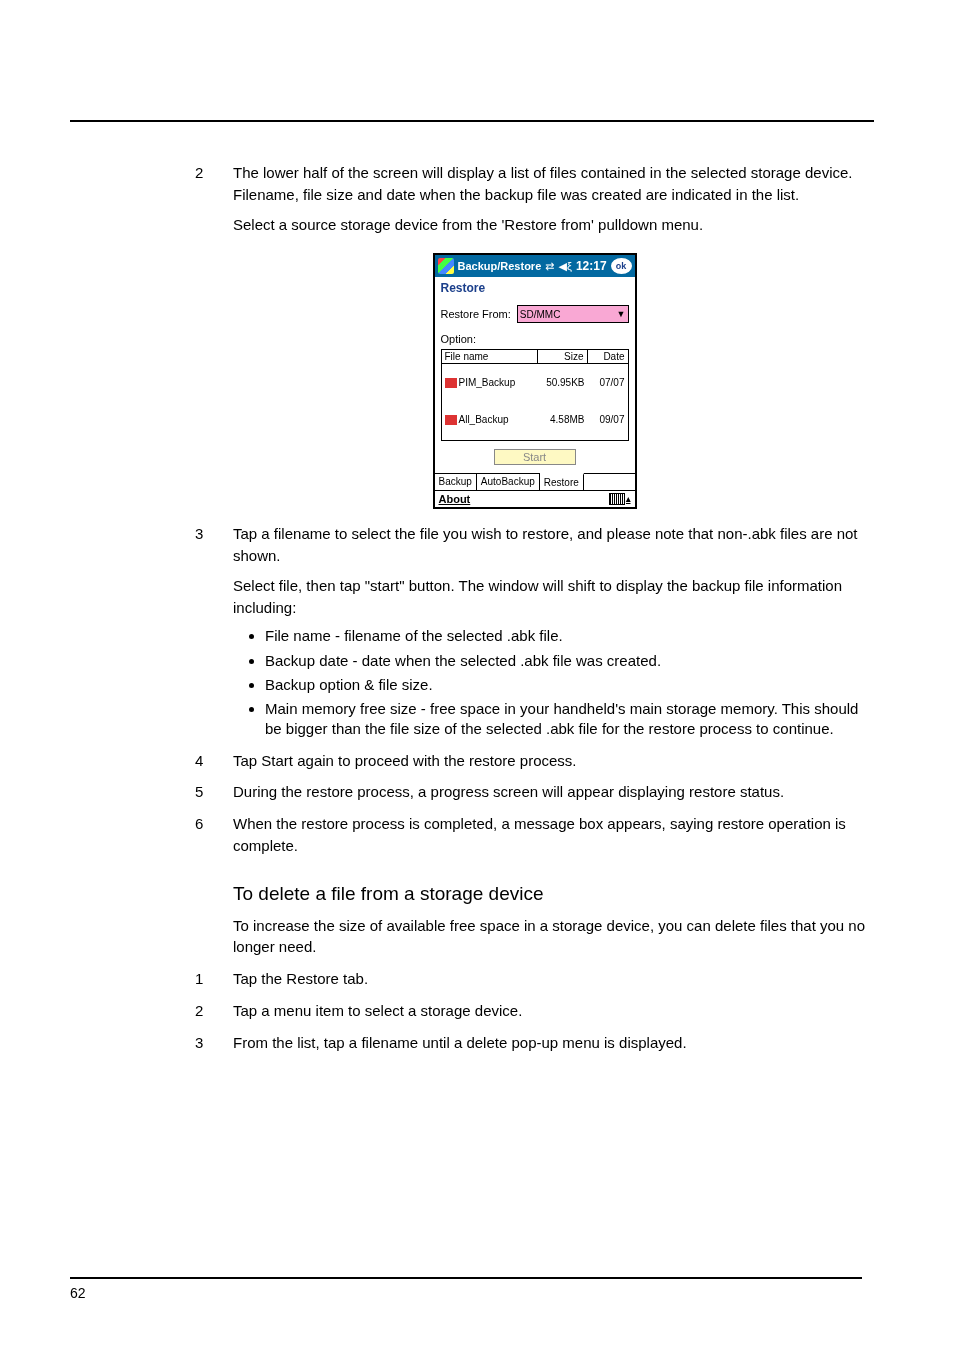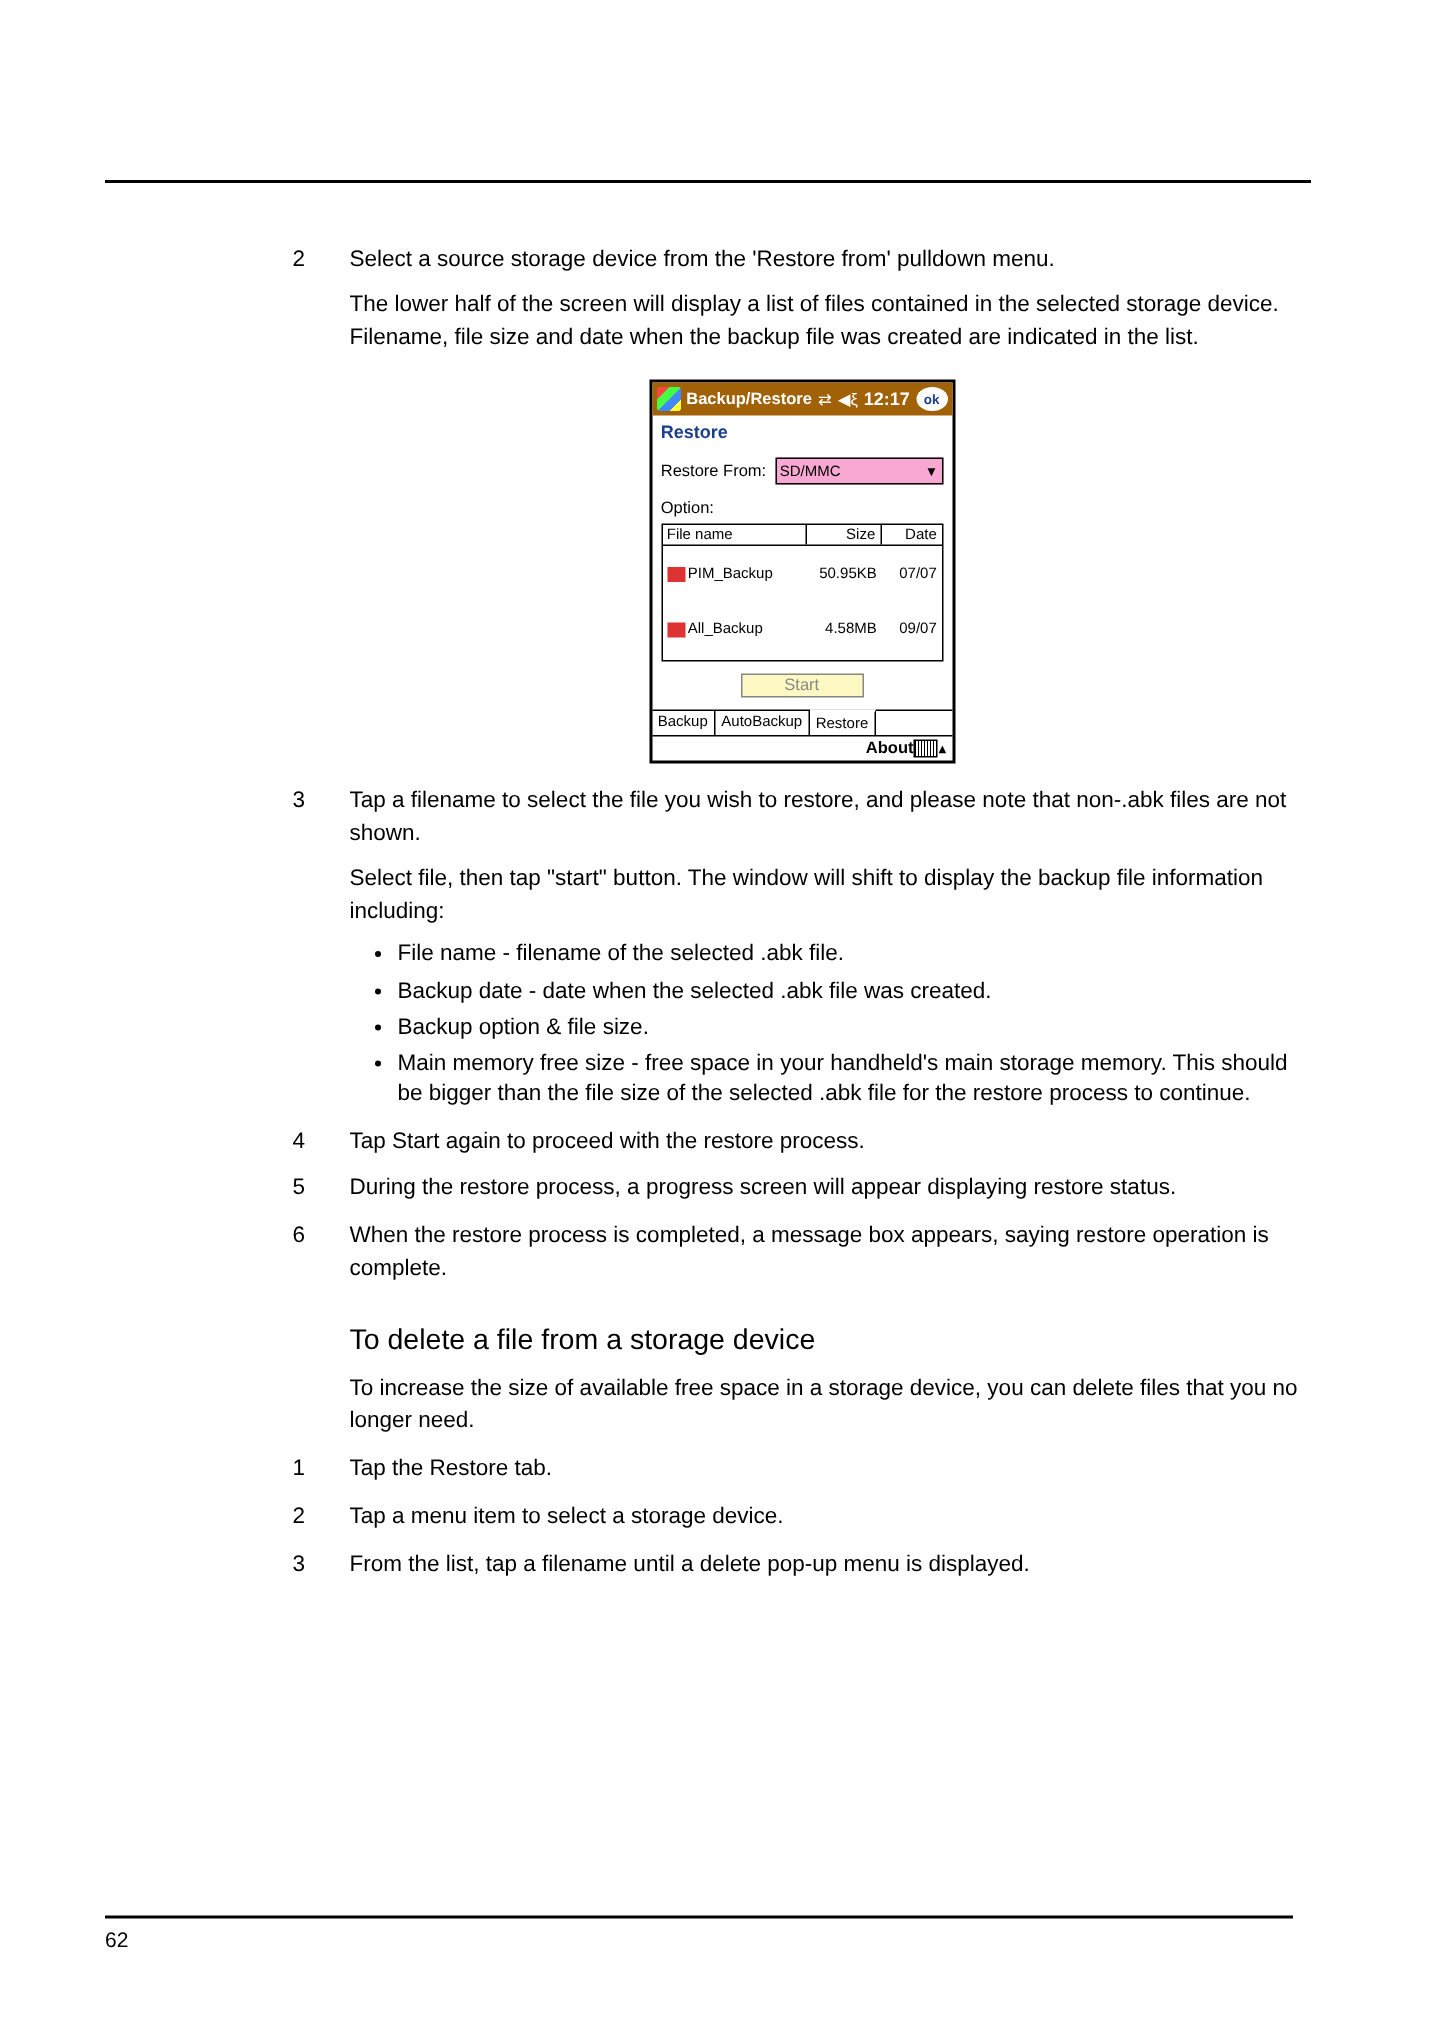--- a/index.html
+++ b/index.html
@@ -75,21 +75,21 @@
     margin: 10px 0 14px 0;
   }
   .device {
     width: 200px;
     border: 2px solid #000;
     font-family: Tahoma, Arial, sans-serif;
     font-size: 10px;
     background: #fff;
   }
   .dev-titlebar {
-    background: #a16207;
+    background: #0369a1;
     color: #fff;
     display: flex;
     align-items: center;
     height: 22px;
     padding: 0 3px;
     gap: 4px;
   }
   .dev-logo {
     width: 16px;
     height: 16px;
@@ -214,24 +214,25 @@
   }
   .dev-tabs .active {
     background: #fff;
     border-top: 2px solid #fff;
     margin-top: -1px;
   }
   .dev-bottombar {
     border-top: 1px solid #000;
     display: flex;
     align-items: center;
-    justify-content: flex-end;
+    justify-content: space-between;
     padding: 2px 4px;
     font-size: 11px;
     font-weight: bold;
+    text-decoration: underline;
   }
   .kbd-ico {
     display: flex;
     align-items: center;
     gap: 1px;
   }
   .kbd-ico .kb {
     width: 14px;
     height: 10px;
     border: 1px solid #000;
@@ -259,22 +260,22 @@
 <body>
 
 <div class="page">
   <hr class="hr-top">
 
   <div class="body-area">
 
     <div class="step">
       <div class="step-num">2</div>
       <div class="step-text">
+        <p>The lower half of the screen will display a list of files contained in the selected storage device. Filename, file size and date when the backup file was created are indicated in the list.</p>
         <p>Select a source storage device from the 'Restore from' pulldown menu.</p>
-        <p>The lower half of the screen will display a list of files contained in the selected storage device. Filename, file size and date when the backup file was created are indicated in the list.</p>
       </div>
     </div>
 
     <div class="screenshot-wrap">
       <div class="device">
         <div class="dev-titlebar">
           <div class="dev-logo"></div>
           <div class="title">Backup/Restore</div>
           <div class="dev-conn">⇄</div>
           <div class="dev-conn">◀ξ</div>

